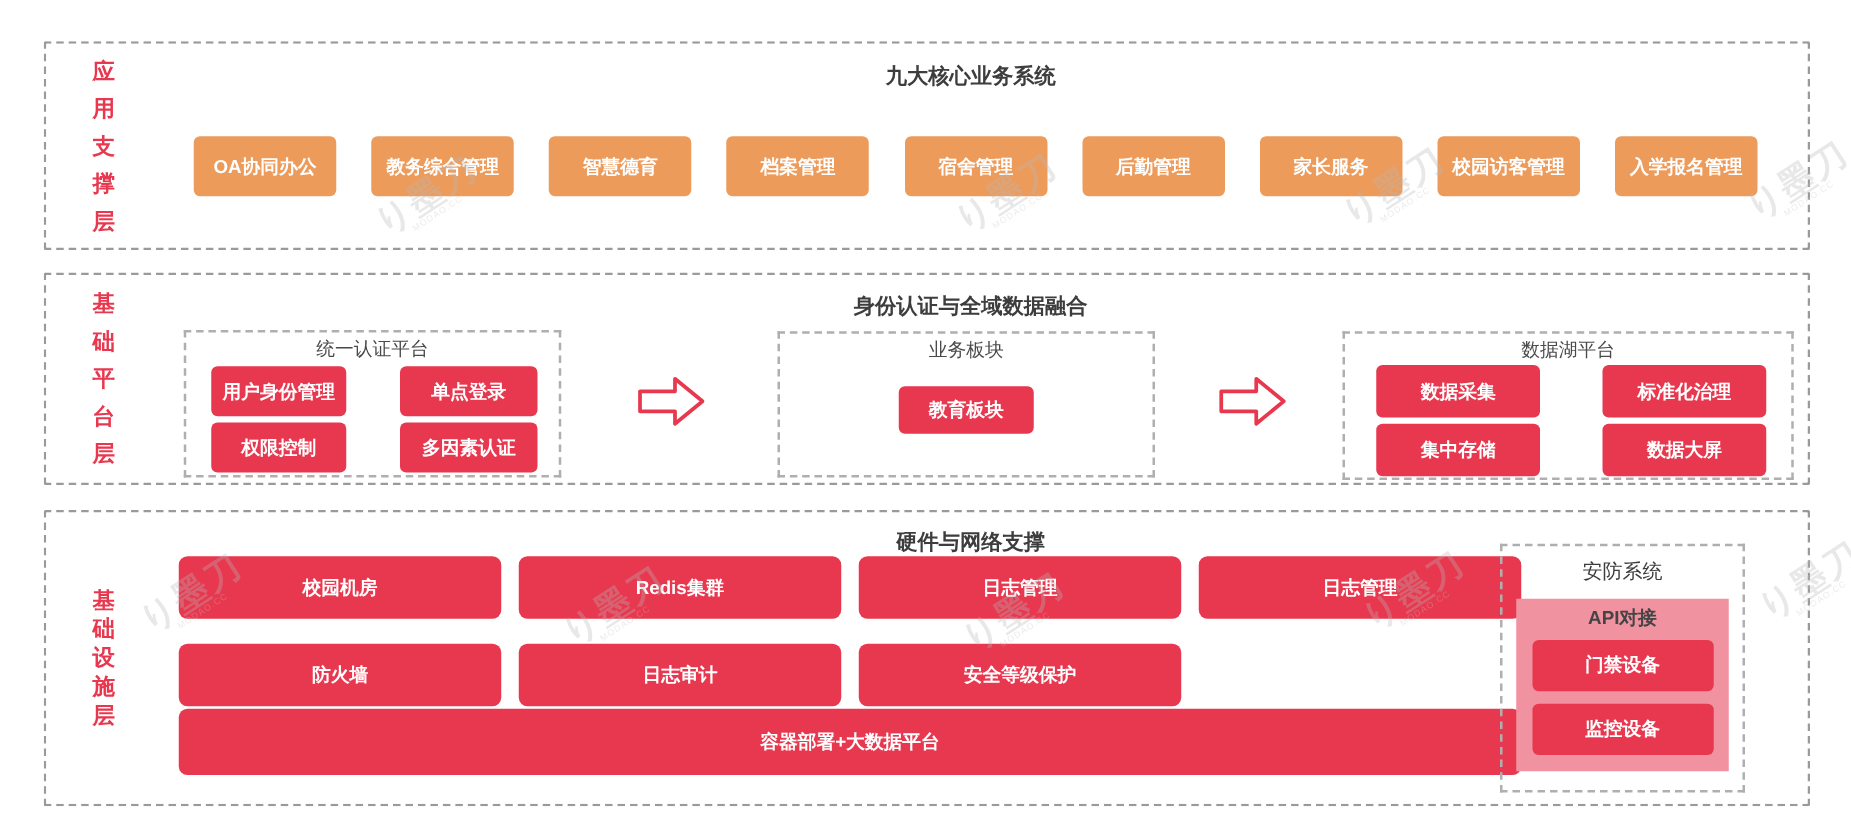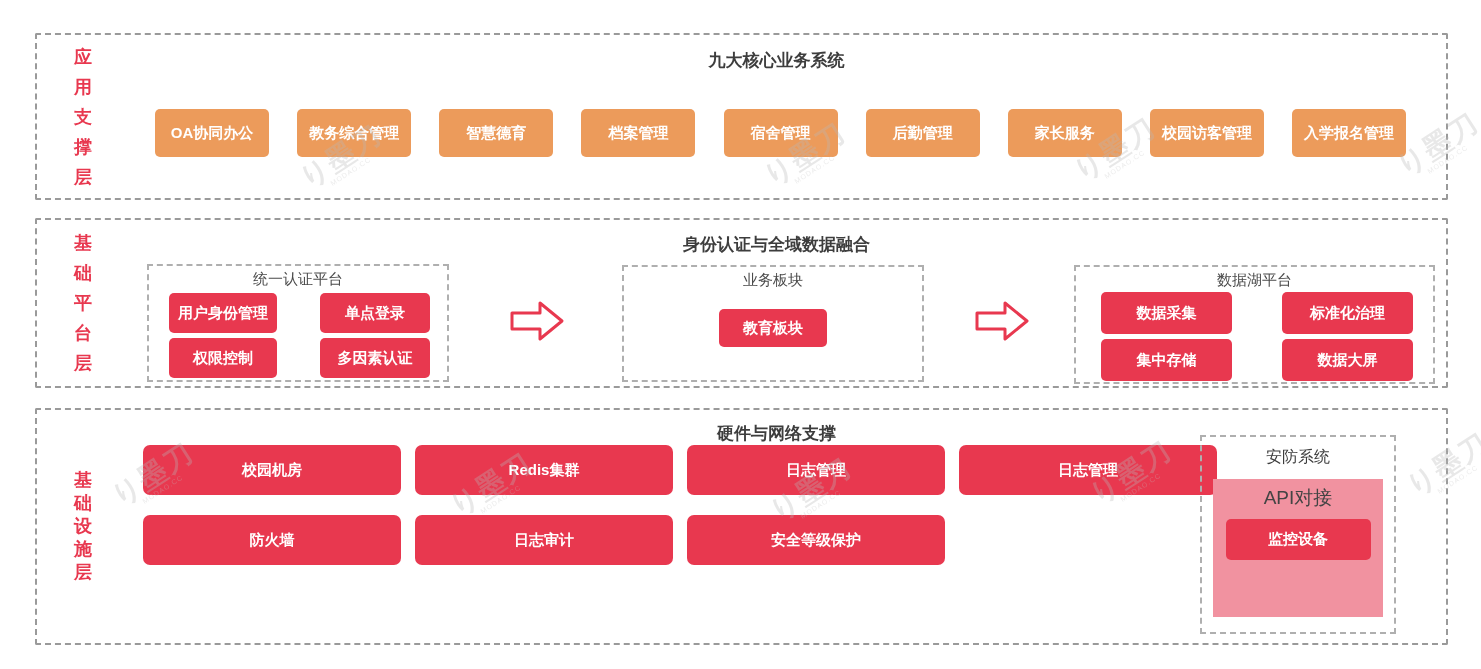--- a/index.html
+++ b/index.html
@@ -53,21 +53,21 @@
   .arrow-2{left:936px;top:80px;}
 
   
   .infra-grid{position:absolute;left:106px;top:35px;width:1074px;display:grid;grid-template-columns:repeat(4,1fr);gap:20px 14px;}
   .infra-grid .btn{height:50px;border-radius:7px;}
   .wide-btn{position:absolute;left:106px;top:157px;width:1074px;height:53px;border-radius:7px;}
 
   .security{position:absolute;left:1163px;top:25px;width:196px;height:199px;border:2px dashed var(--border-inner);}
   .security-title{margin-top:10px;text-align:center;font-size:16px;color:var(--title-dark);}
   .pink-panel{position:absolute;left:11px;right:11px;top:42px;bottom:15px;background:var(--pink);display:flex;flex-direction:column;align-items:center;}
-  .pink-title{margin:6px 0 8px;text-align:left;font-size:19px;color:#444;}
+  .pink-title{margin:6px 0 8px;text-align:left;font-size:15px;color:#444;font-weight:bold;}
   .pink-panel .btn{width:145px;height:41px;margin-bottom:10px;}
 
   
   .wm{position:absolute;width:110px;transform:rotate(-33deg);opacity:.32;z-index:40;pointer-events:none;text-align:center;color:#b9b9b9;}
   .wm-main{font-size:28px;font-weight:700;letter-spacing:2px;line-height:1;}
   .wm-sub{font-size:7px;letter-spacing:1px;color:#c2c2c2;}
 </style>
 </head>
 <body>
 
@@ -139,25 +139,27 @@
 
     <div class="infra-grid">
       <div class="btn">校园机房</div>
       <div class="btn">Redis集群</div>
       <div class="btn">日志管理</div>
       <div class="btn">日志管理</div>
       <div class="btn">防火墙</div>
       <div class="btn">日志审计</div>
       <div class="btn">安全等级保护</div>
     </div>
+    <div class="btn wide-btn">容器部署+大数据平台</div>
 
     <div class="security">
       <div class="security-title">安防系统</div>
       <div class="pink-panel">
         <div class="pink-title">API对接</div>
+        <div class="btn">门禁设备</div>
         <div class="btn">监控设备</div>
       </div>
     </div>
   </div>
 
 <div class="wm" style="left: 288px; top: 142px;">
     <div class="wm-main"><span>り</span><span>墨刀</span></div>
     <div class="wm-sub">MODAO.CC</div>
   </div>
     <div class="wm" style="left: 752px; top: 140px;">

